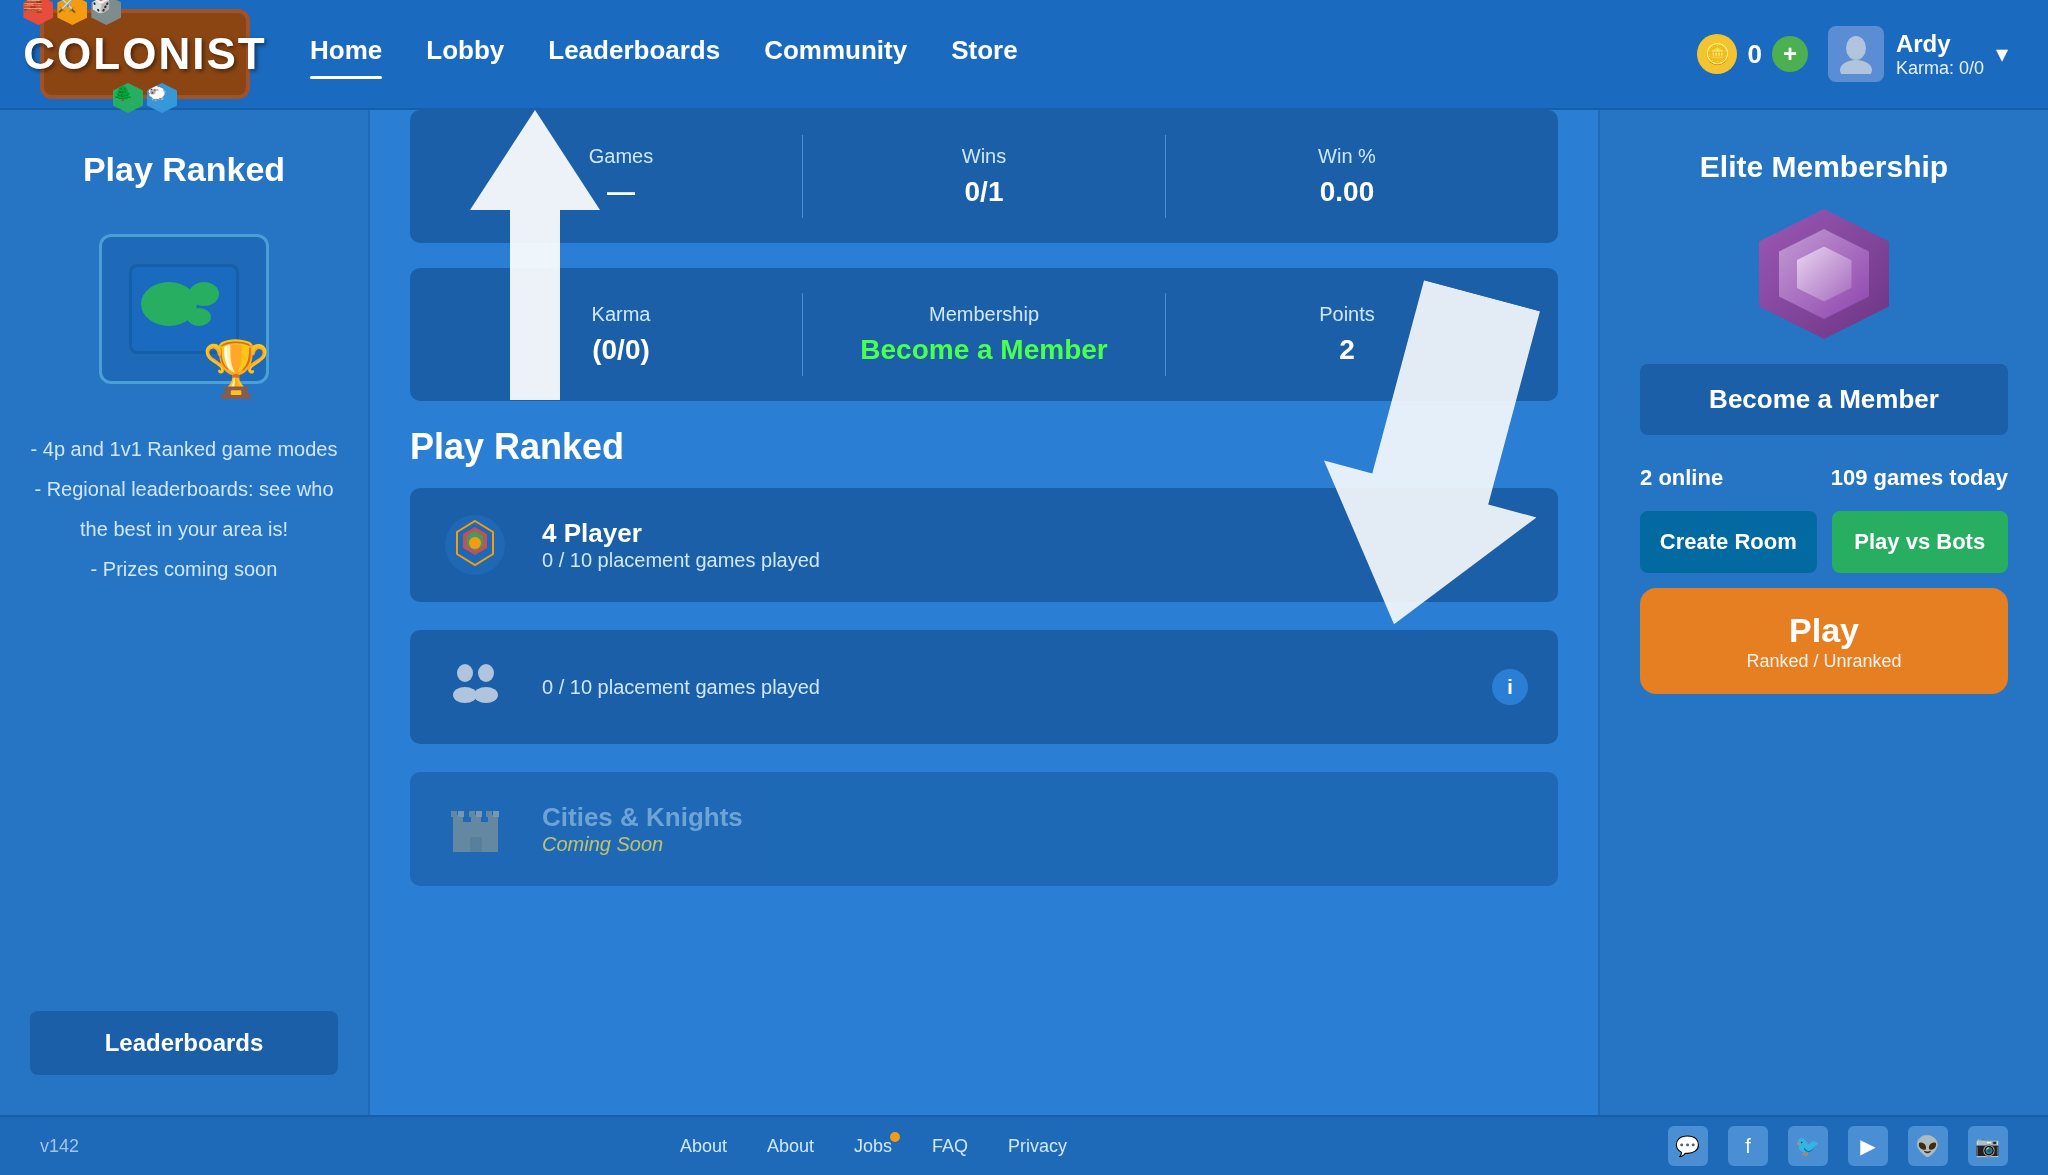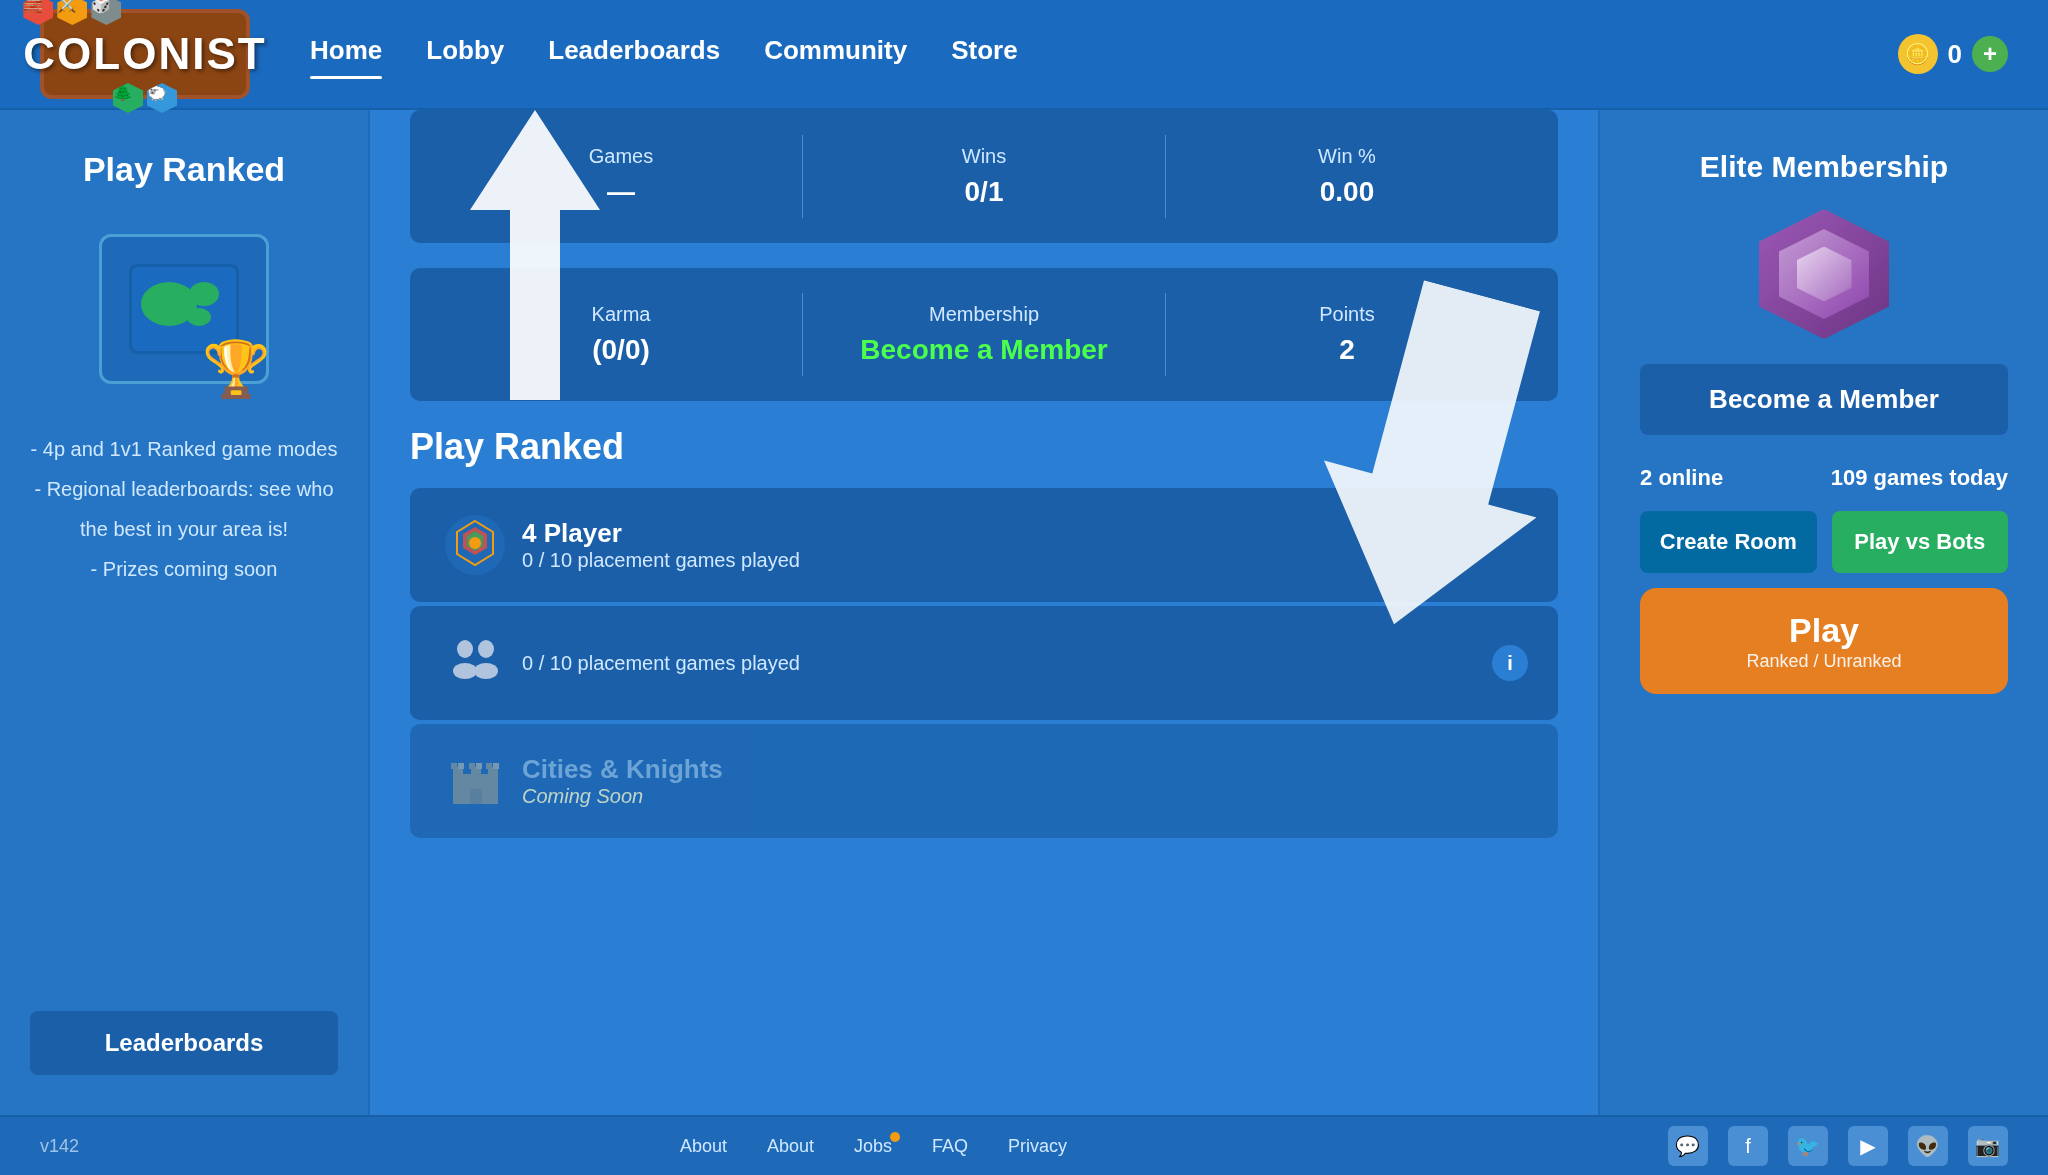--- a/index.html
+++ b/index.html
@@ -252,24 +252,24 @@
       color: #fff;
       font-size: 36px;
       font-weight: 900;
       margin-bottom: 20px;
     }
 
     .game-mode-card {
       background: #1a5fa8;
       border-radius: 10px;
       padding: 22px 30px;
-      margin-bottom: 4px;
-      display: flex;
-      align-items: center;
-      gap: 12px;
+      margin-bottom: 28px;
+      display: flex;
+      align-items: center;
+      gap: 32px;
       cursor: pointer;
       position: relative;
     }
 
     .game-mode-card.disabled {
       opacity: 0.7;
       cursor: default;
     }
 
     .mode-icon {
@@ -291,21 +291,21 @@
       font-size: 26px;
       font-weight: 700;
     }
 
     .mode-progress {
       color: #d0e8ff;
       font-size: 20px;
     }
 
     .mode-progress.muted {
-      color: #fef9c3;
+      color: #fde047;
       font-style: italic;
     }
 
     .info-icon {
       width: 36px;
       height: 36px;
       background: #2a7fd4;
       border-radius: 50%;
       display: flex;
       align-items: center;
@@ -586,20 +586,33 @@
       <a class="nav-item">Leaderboards</a>
       <a class="nav-item">Community</a>
       <a class="nav-item">Store</a>
     </nav>
 
     <div class="header-right">
       <div class="coins-area">
         <div class="coin-icon">🪙</div>
         <span class="coin-count">0</span>
         <div class="add-coins-btn">+</div>
+      </div>
+      <div class="user-area">
+        <div class="user-avatar">
+          <svg width="36" height="40" viewBox="0 0 36 40" fill="none">
+            <ellipse cx="18" cy="14" rx="10" ry="12" fill="#b0c4de"></ellipse>
+            <ellipse cx="18" cy="36" rx="16" ry="10" fill="#b0c4de"></ellipse>
+          </svg>
+        </div>
+        <div class="user-info">
+          <div class="user-name">Ardy</div>
+          <div class="user-karma">Karma: 0/0</div>
+        </div>
+        <div class="chevron-down">▾</div>
       </div>
     </div>
   </div>
 
   <div class="content-wrapper">
 
     <div class="left-sidebar">
       <div class="play-ranked-title">Play Ranked</div>
 
       <div class="ranked-image">

